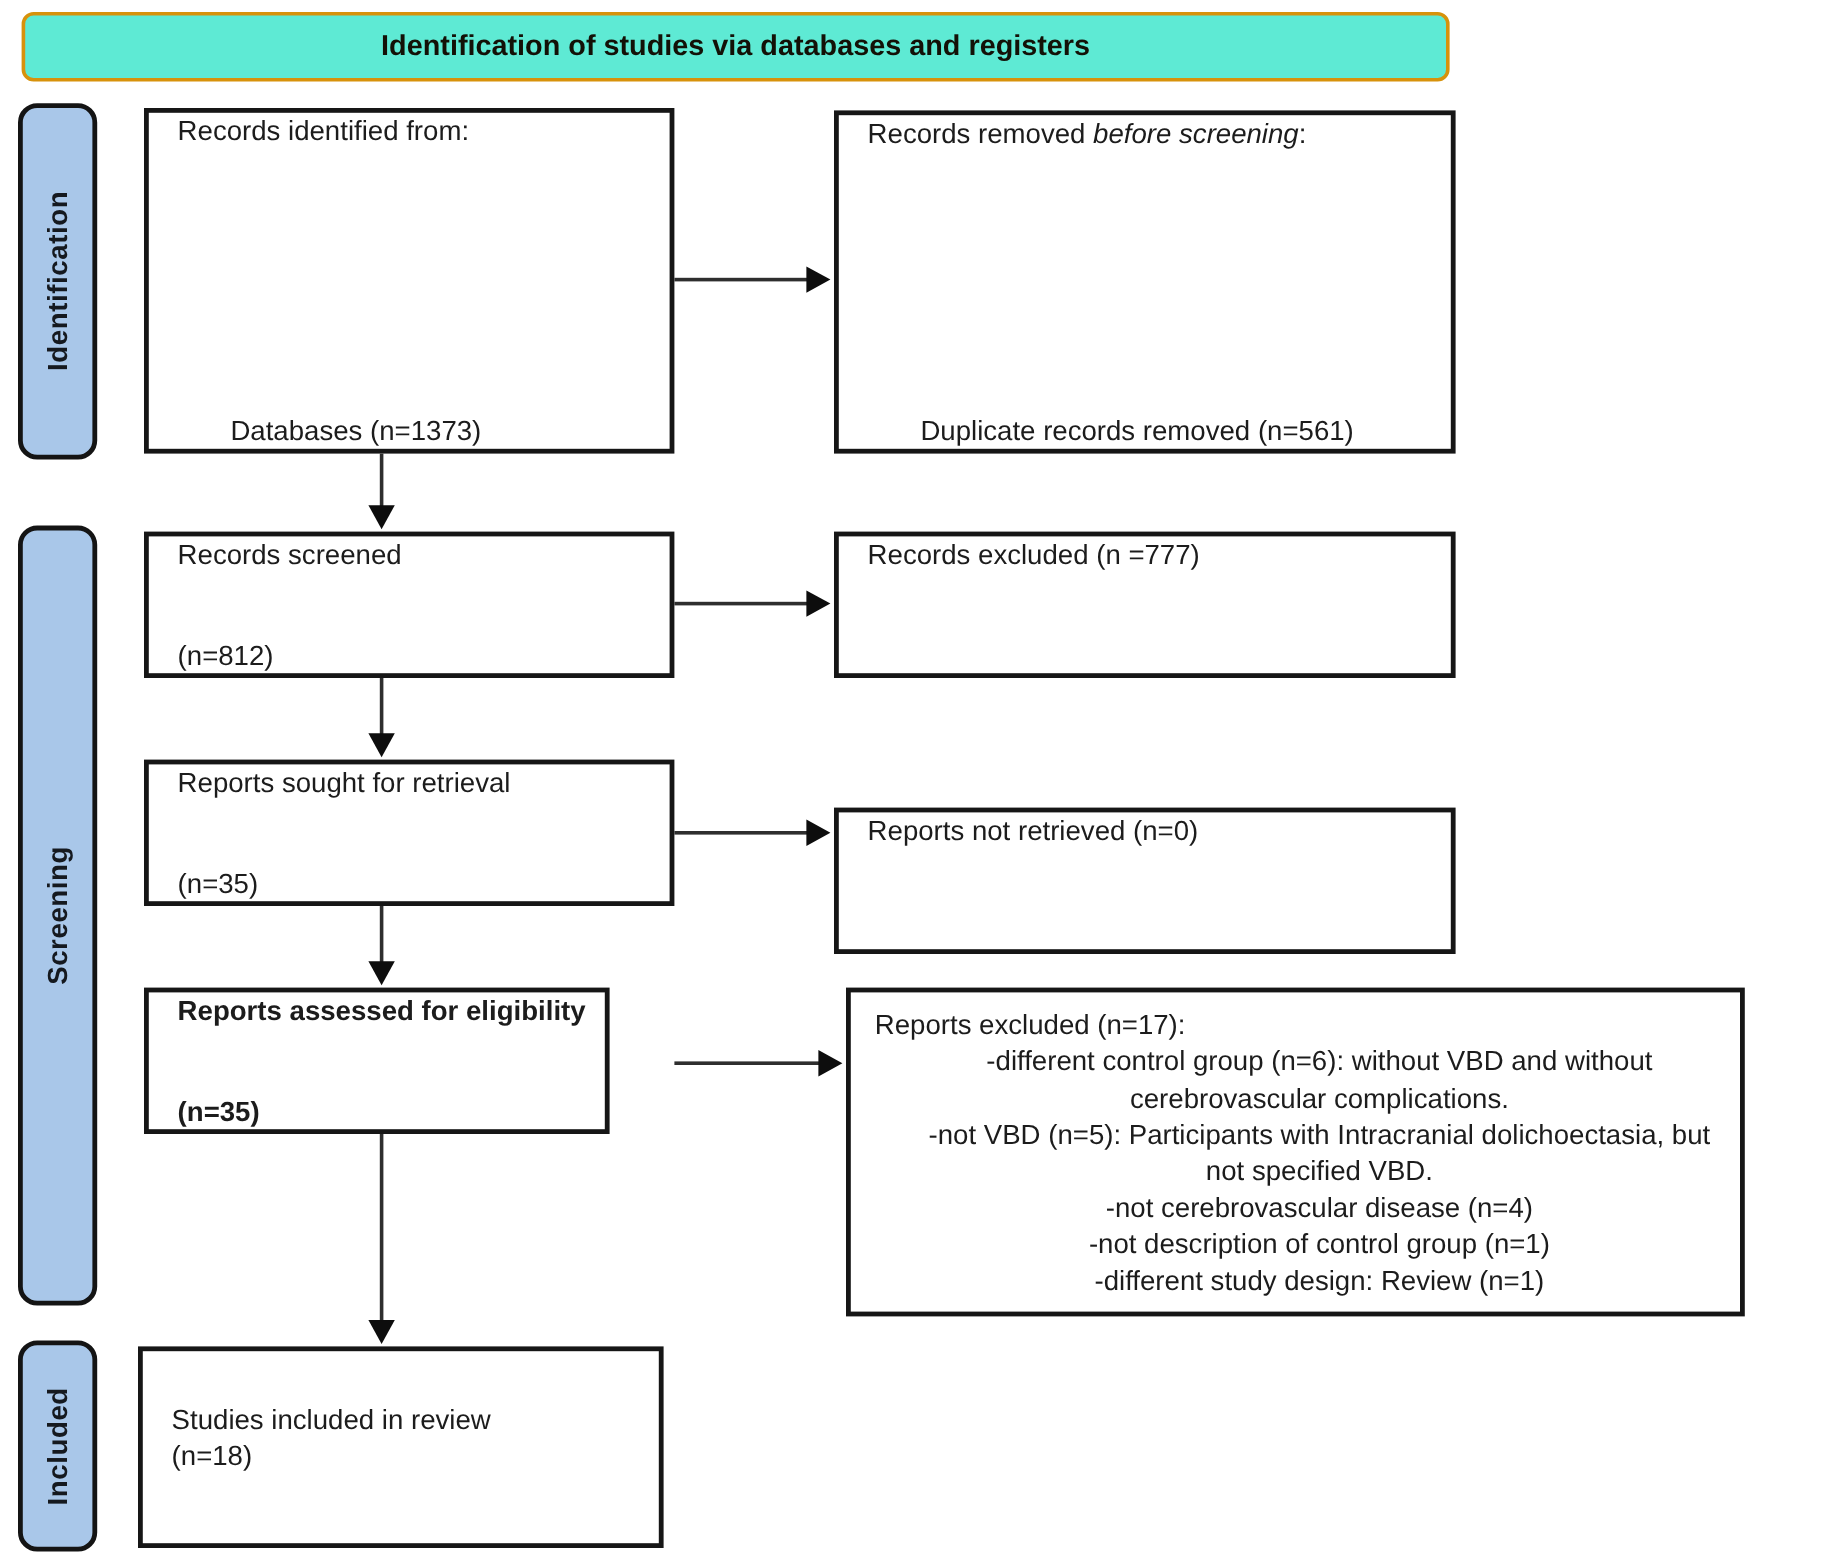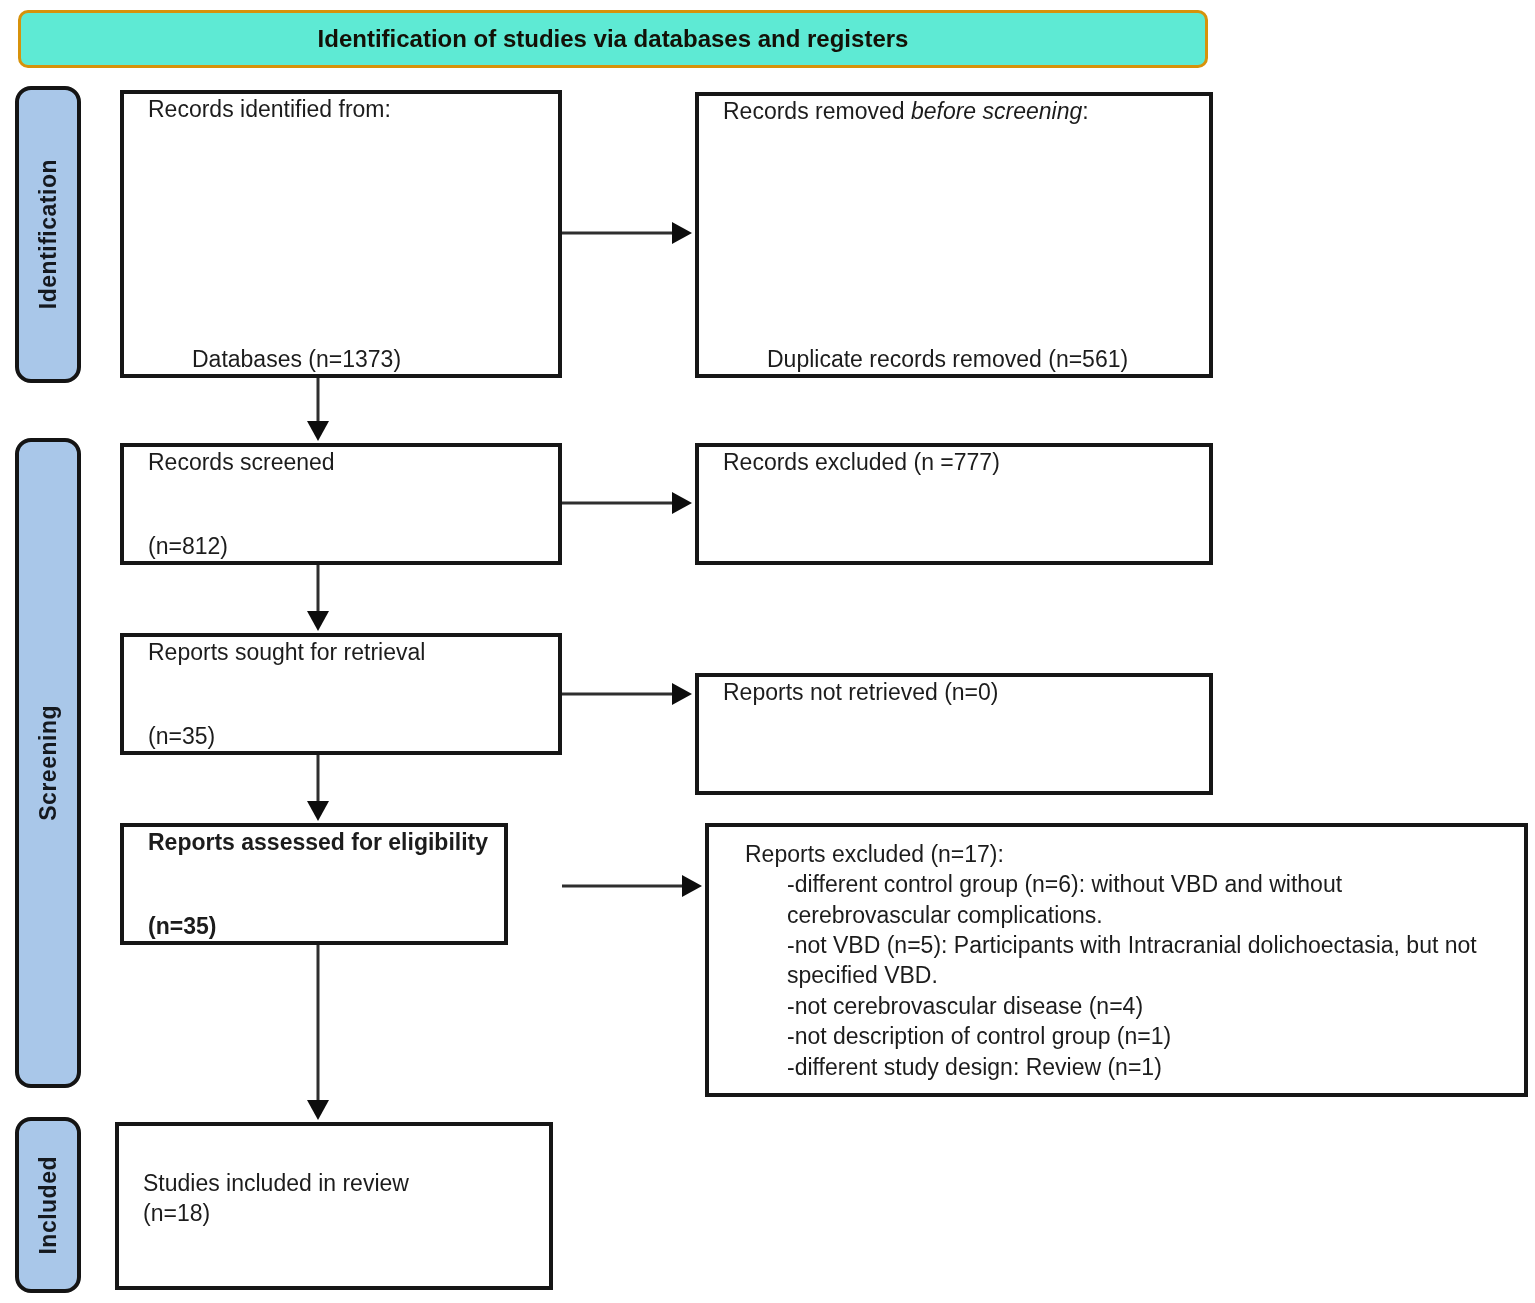--- a/index.html
+++ b/index.html
@@ -39,24 +39,24 @@
   }
   .box .indent{padding-left:44px;}
   .bxA{left:120px;top:90px;width:442px;height:288px;}
   .bxB{left:695px;top:92px;width:518px;height:286px;}
   .bxC{left:120px;top:443px;width:442px;height:122px;}
   .bxD{left:695px;top:443px;width:518px;height:122px;}
   .bxE{left:120px;top:633px;width:442px;height:122px;}
   .bxF{left:695px;top:633px;width:518px;height:122px;margin-top:40px;}
   .bxG{left:120px;top:823px;width:388px;height:122px;font-weight:bold;}
   .bxH{
-    left:705px;top:823px;width:823px;height:274px;
-    justify-content:flex-start;padding:12px 22px 10px 36px;
+    left:705px;top:823px;width:749px;height:274px;
+    justify-content:flex-start;padding:12px 22px 10px 20px;
   }
-  .bxH .item{margin-left:42px;}
+  .bxH .item{margin-left:42px;text-align:center;}
   .bxI{left:115px;top:1122px;width:438px;height:168px;justify-content:flex-start;padding-top:42px;}
   .ital{font-style:italic;}
   
   .harrow{position:absolute;height:22px;}
   .harrow .ln{position:absolute;left:0;right:16px;top:50%;height:3px;background:#2e2e2e;transform:translateY(-50%);}
   .harrow .hd{position:absolute;right:0;top:50%;transform:translateY(-50%);width:0;height:0;
     border-left:20px solid #0d0d0d;border-top:11px solid transparent;border-bottom:11px solid transparent;}
   .varrow{position:absolute;width:22px;}
   .varrow .ln{position:absolute;top:0;bottom:16px;left:50%;width:3px;background:#2e2e2e;transform:translateX(-50%);}
   .varrow .hd{position:absolute;bottom:0;left:50%;transform:translateX(-50%);width:0;height:0;

